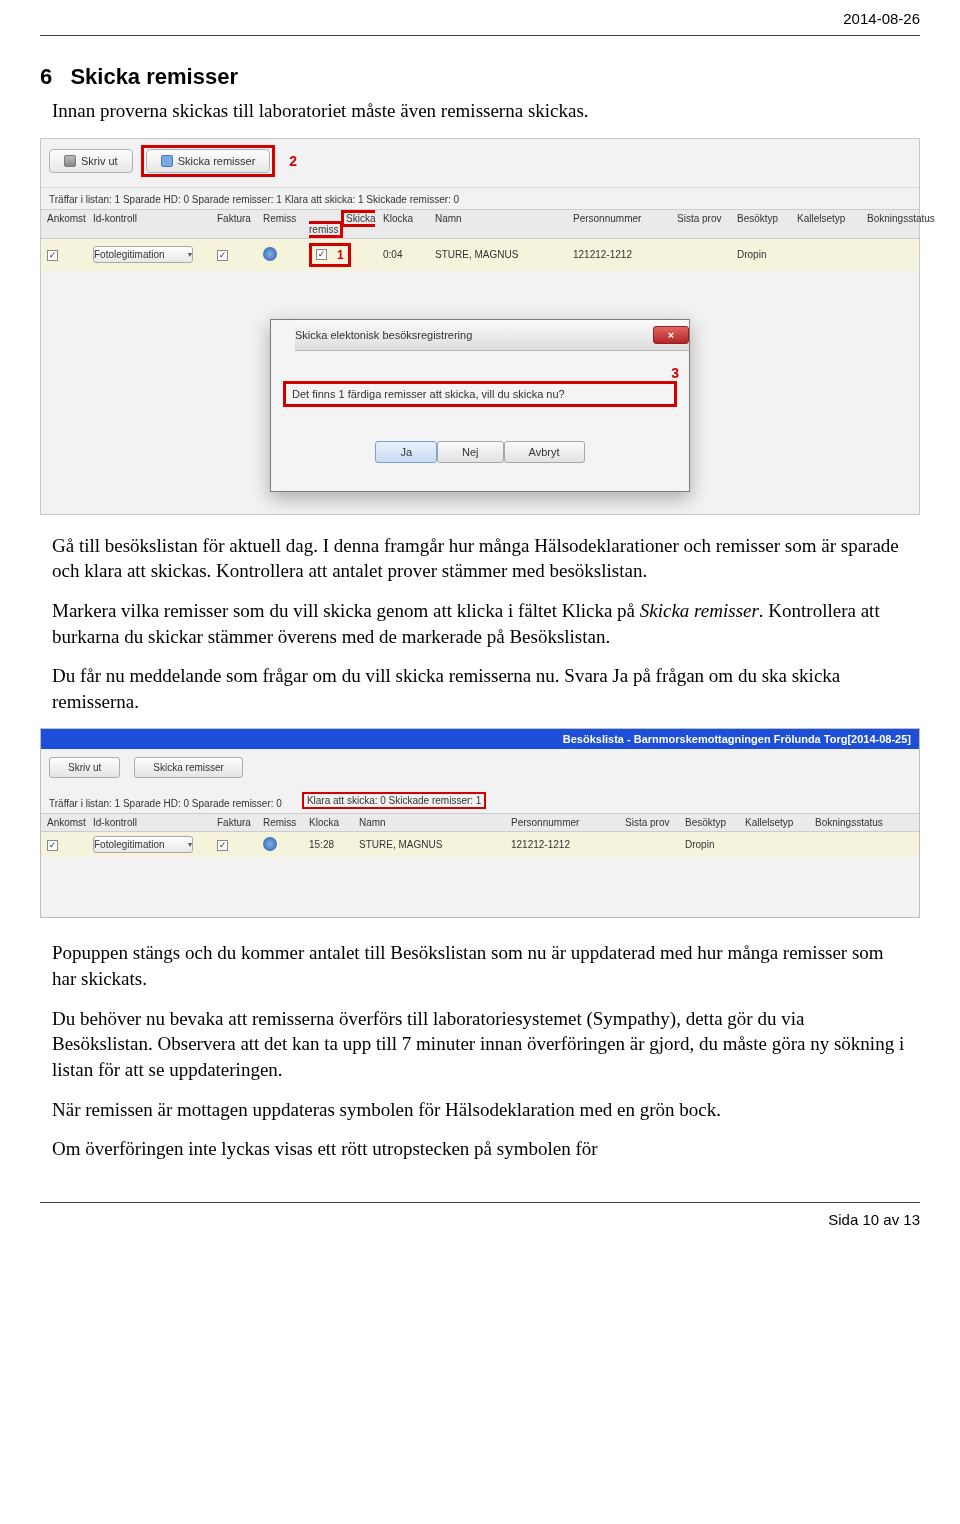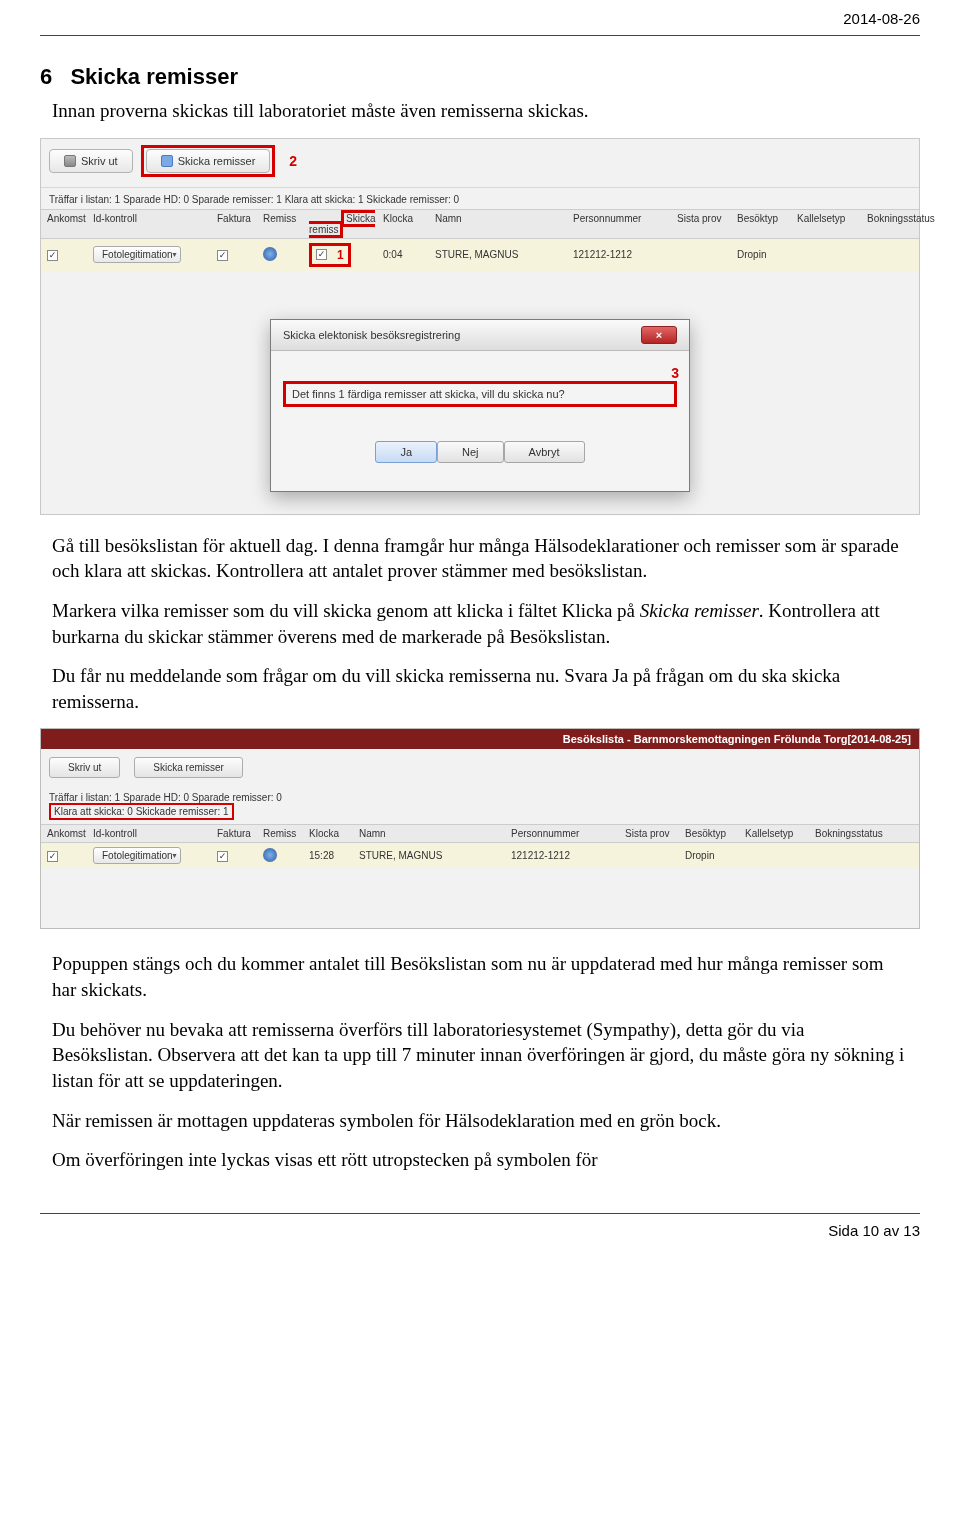--- a/index.html
+++ b/index.html
@@ -59,69 +59,70 @@
   grid-template-columns: 42px 120px 42px 42px 70px 48px 134px 100px 56px 56px 66px 1fr;
   gap: 4px; padding: 0 6px; font-size: 10px; color: #333;
 }
 .cols.header { background: #eaeaea; padding-top:3px; padding-bottom:3px; border-top:1px solid #ccc; border-bottom:1px solid #ccc; }
 .cols.row1 { background: #f6f3dd; align-items: center; padding-top:4px; padding-bottom:4px; }
 .chk { width:11px; height:11px; border:1px solid #888; background:#fff; display:inline-block; }
 .chk.on::after { content:"✓"; font-size:9px; color:#333; line-height:9px; display:block; text-align:center; }
 .dd {
   display:inline-flex; align-items:center; justify-content:space-between;
   background:linear-gradient(#fff,#e8e8e8); border:1px solid #aaa; border-radius:3px;
-  padding:2px 8px; font-size:10px; width:88px;
+  padding:2px 0; font-size:10px; width:100px;
 }
 .dd .caret { font-size:8px; color:#555; }
 .remiss-dot { width:14px; height:14px; border-radius:50%; background: radial-gradient(#7fb0e8, #2a5aa5); display:inline-block; }
 .col-skicka-head { position:relative; }
 .col-skicka-head .red-box-head { border:3px solid #d40000; padding:0 2px;margin-left:32px; }
 .col-skicka-row { position:relative; }
 .skicka-cell-box { border:3px solid #d40000; display:inline-flex; align-items:center; gap:4px; padding:2px 4px; }
 .skicka-cell-box .red-num { font-size:12px; }
 
 
 .dialog {
   position: relative; width: 420px; margin: 48px auto 12px;
   border:1px solid #7b7b7b; background:#f4f4f4;
   box-shadow: 0 6px 18px rgba(0,0,0,0.3);
 }
 .dlg-titlebar {
-  background: linear-gradient(#fafafa,#ddd); padding:6px 12px; font-size:11px;
+  background: linear-gradient(#fafafa,#ddd); padding:6px 0; font-size:11px;
   display:flex; justify-content:space-between; align-items:center;
   border-bottom:1px solid #bbb;
+  margin-left:24px;
 }
 .dlg-close { width:36px; height:18px; background:linear-gradient(#e06767,#b52424); border-radius:3px; border:1px solid #912020; color:#fff; text-align:center; font-weight:bold; font-size:11px; line-height:16px; }
 .dlg-body { padding: 14px 12px; }
 .dlg-msg-box { border:3px solid #d40000; padding:4px 6px; display:flex; justify-content:space-between; align-items:flex-start; }
 .dlg-msg { font-size:11px; }
 .dlg-num3 { color:#d40000; font-weight:bold; font-size:14px; margin-top:-22px; margin-right:-2px; }
 .dlg-btns { display:flex; justify-content:center; padding: 34px 0 14px; }
 .dlg-btns .dbtn {
   background:linear-gradient(#eaf2fc,#c7dbf4); border:1px solid #7aa1d6; border-radius:3px;
   padding:4px 24px; font-size:11px;
 }
 .dlg-btns .dbtn.grey { background:linear-gradient(#fafafa,#e2e2e2); border-color:#a6a6a6; }
 
 
 .shot2 {
   font-family: "Segoe UI", Tahoma, Arial, sans-serif;
   font-size: 10px; color:#333;
   border:1px solid #bdbdbd; margin: 6px 0 22px; background:#f2f2f2;
 }
 .shot2 .titlebar2 {
-  background:#7f1d1d; color:#fff; font-weight:bold; font-size:11px;
+  background:#1d4ed8; color:#fff; font-weight:bold; font-size:11px;
   text-align:right; padding:4px 8px;
 }
 .shot2 .toolbar2 { padding:8px 8px 10px; display:flex; gap:14px; }
 .shot2 .tbtn2 {
   background:linear-gradient(#fdfdfd,#e4e4e4); border:1px solid #adadad; border-radius:3px;
   padding:4px 18px; font-size:10px;
 }
-.stats2 { padding:4px 8px; display:flex; gap:0; align-items:flex-start;flex-direction:column; }
+.stats2 { padding:4px 8px; display:flex; gap:20px; align-items:flex-end; }
 .stats2 .seg { white-space:nowrap; }
 .stats2 .red-seg { border:2px solid #d40000; padding:1px 3px; }
 
 .cols2 {
   display: grid;
   grid-template-columns: 42px 120px 42px 42px 46px 148px 110px 56px 56px 66px 1fr;
   gap: 4px; padding: 0 6px; font-size: 10px; color: #333;
 }
 .cols2.header { background:#eaeaea; padding-top:3px; padding-bottom:3px; border-top:1px solid #ccc; border-bottom:1px solid #ccc; }
 .cols2.row1 { background:#f6f3dd; padding-top:4px; padding-bottom:4px; align-items:center; }

